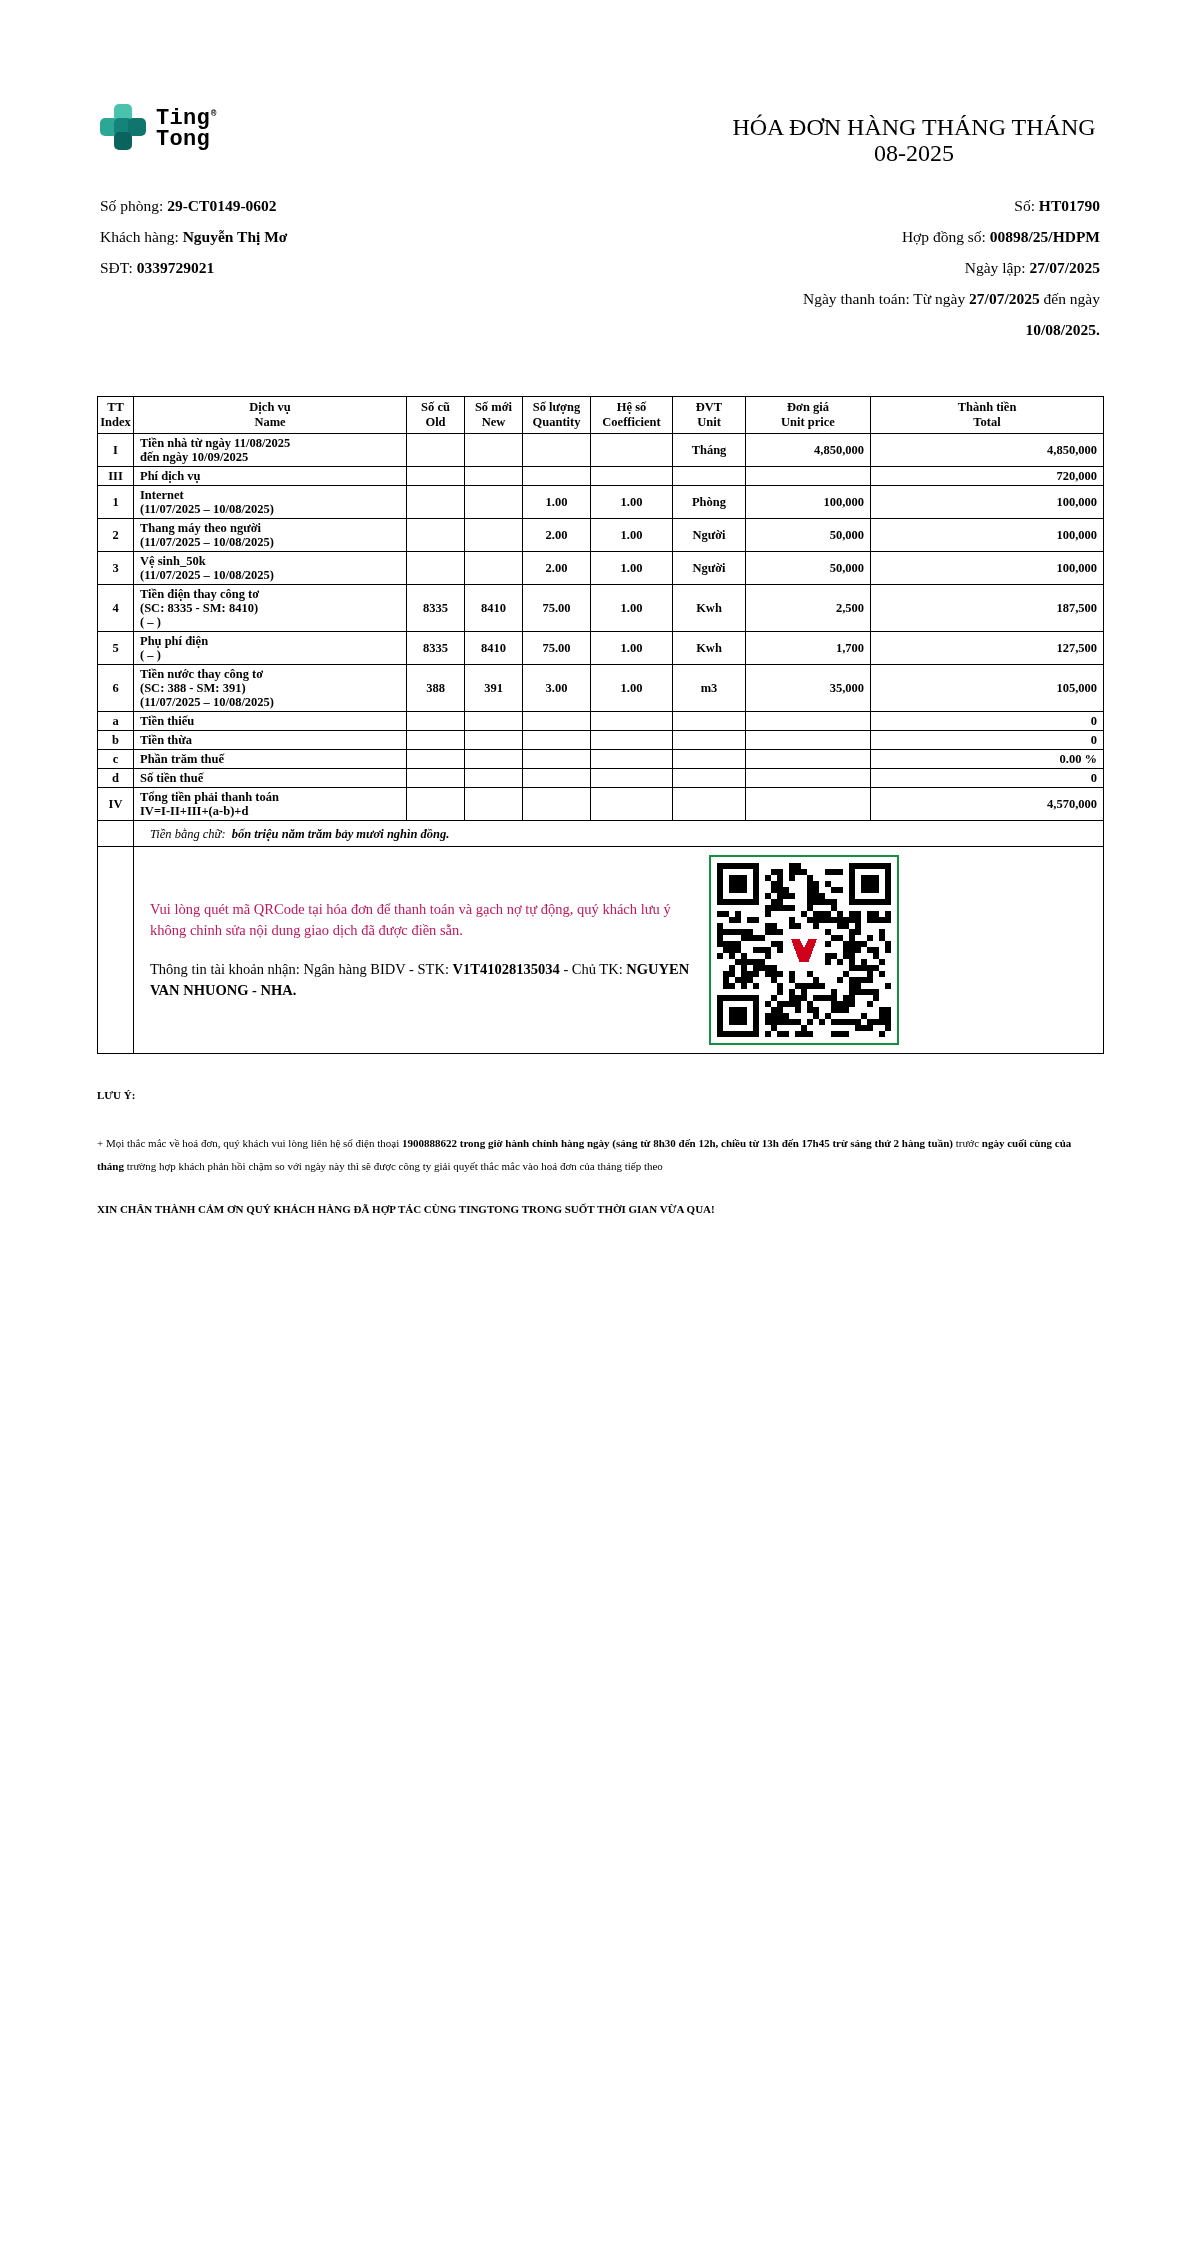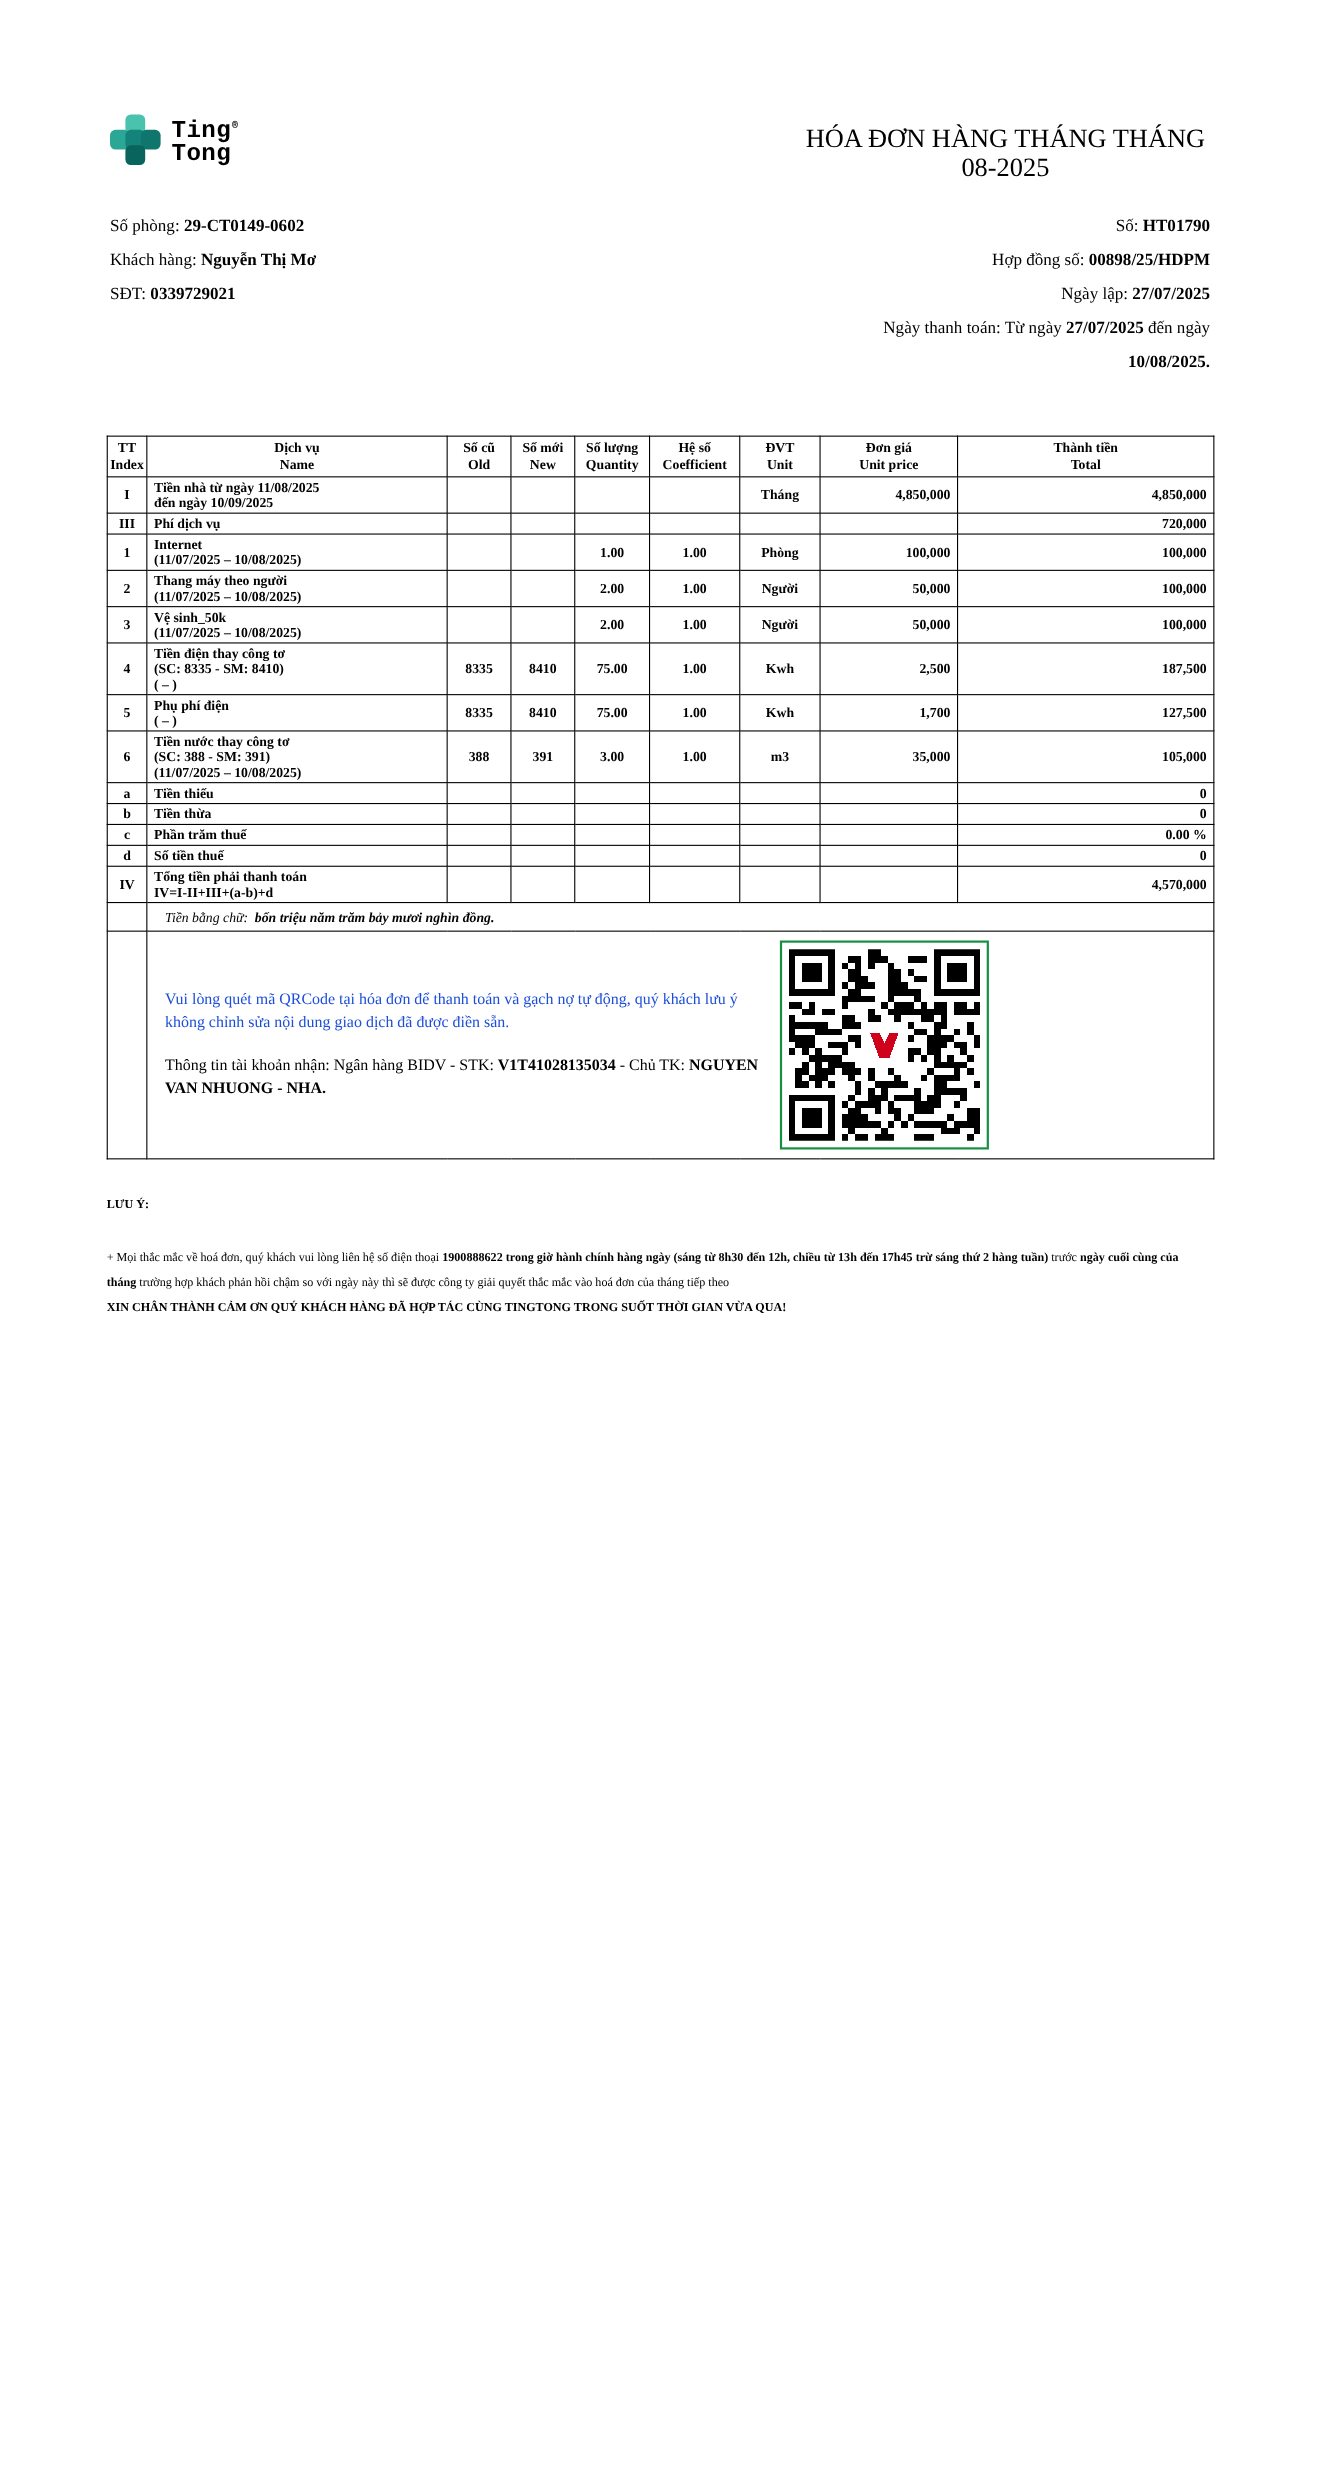--- a/index.html
+++ b/index.html
@@ -44,29 +44,29 @@
   td.a-r { text-align:right; }
 
   .words-cell { padding-left:16px !important; font-weight:normal; height:26px; }
   .words-cell .lbl { font-style:italic; margin-right:3px; }
   .words-cell .val { font-style:italic; font-weight:bold; }
 
   .pay-cell { font-weight:normal; padding:8px 10px 8px 0 !important; }
   .pay-flex { display:flex; align-items:center; min-height:172px; }
   .pay-text { width:575px; padding-left:16px; display:flex; flex-direction:column; gap:18px;
               font-size:14.5px; line-height:21px; }
-  .red-note { color:#1d4ed8; }
+  .red-note { color:#be185d; }
   .qr-frame { border:2px solid #168f43; background:#fff; padding:6px; line-height:0; }
   .qr-frame svg { display:block; }
 
   
   .footer { margin-top:30px; width:1002px; font-size:11px; line-height:23px; }
   .note-heading { font-weight:bold; margin-bottom:25px; }
   .note1 { margin-bottom:20px; }
-  .note2 { }
+  .note2 { margin-bottom:20px; }
   .thanks { font-weight:bold; }
 </style>
 </head>
 <body>
 
 <div class="page">
 
   <div class="logo">
     <div class="logo-icon">
       <span class="p1"></span>

